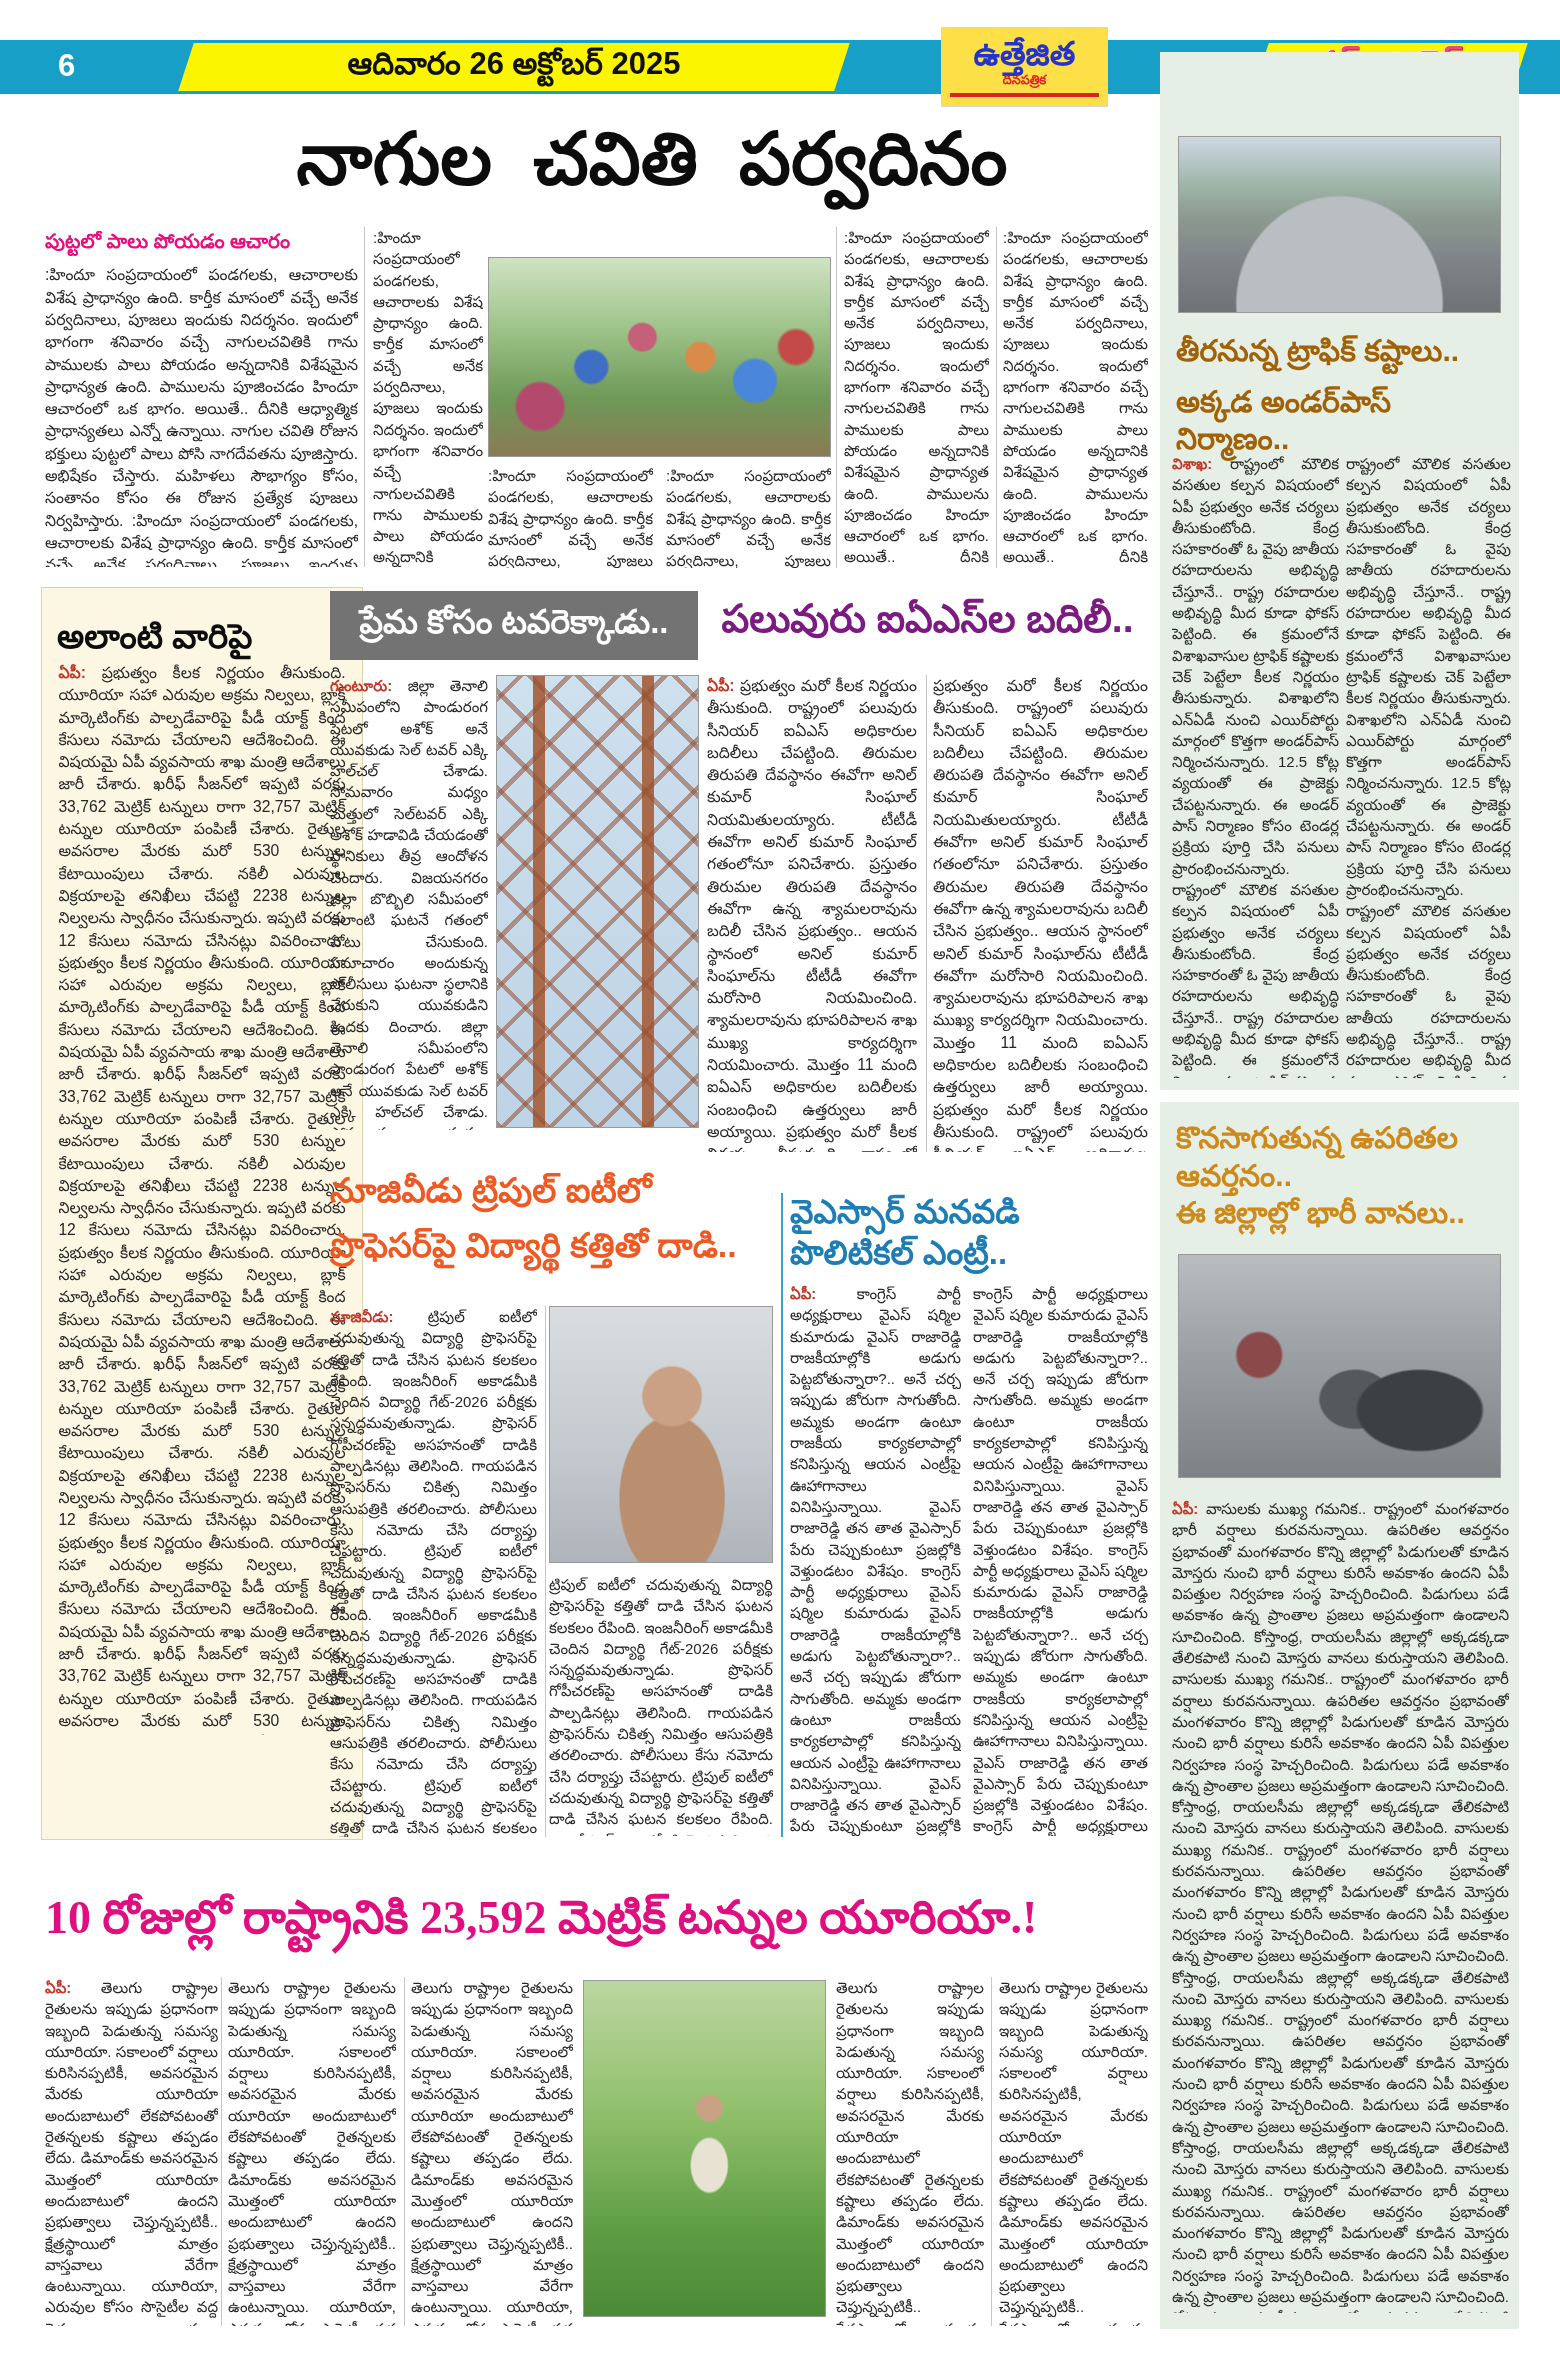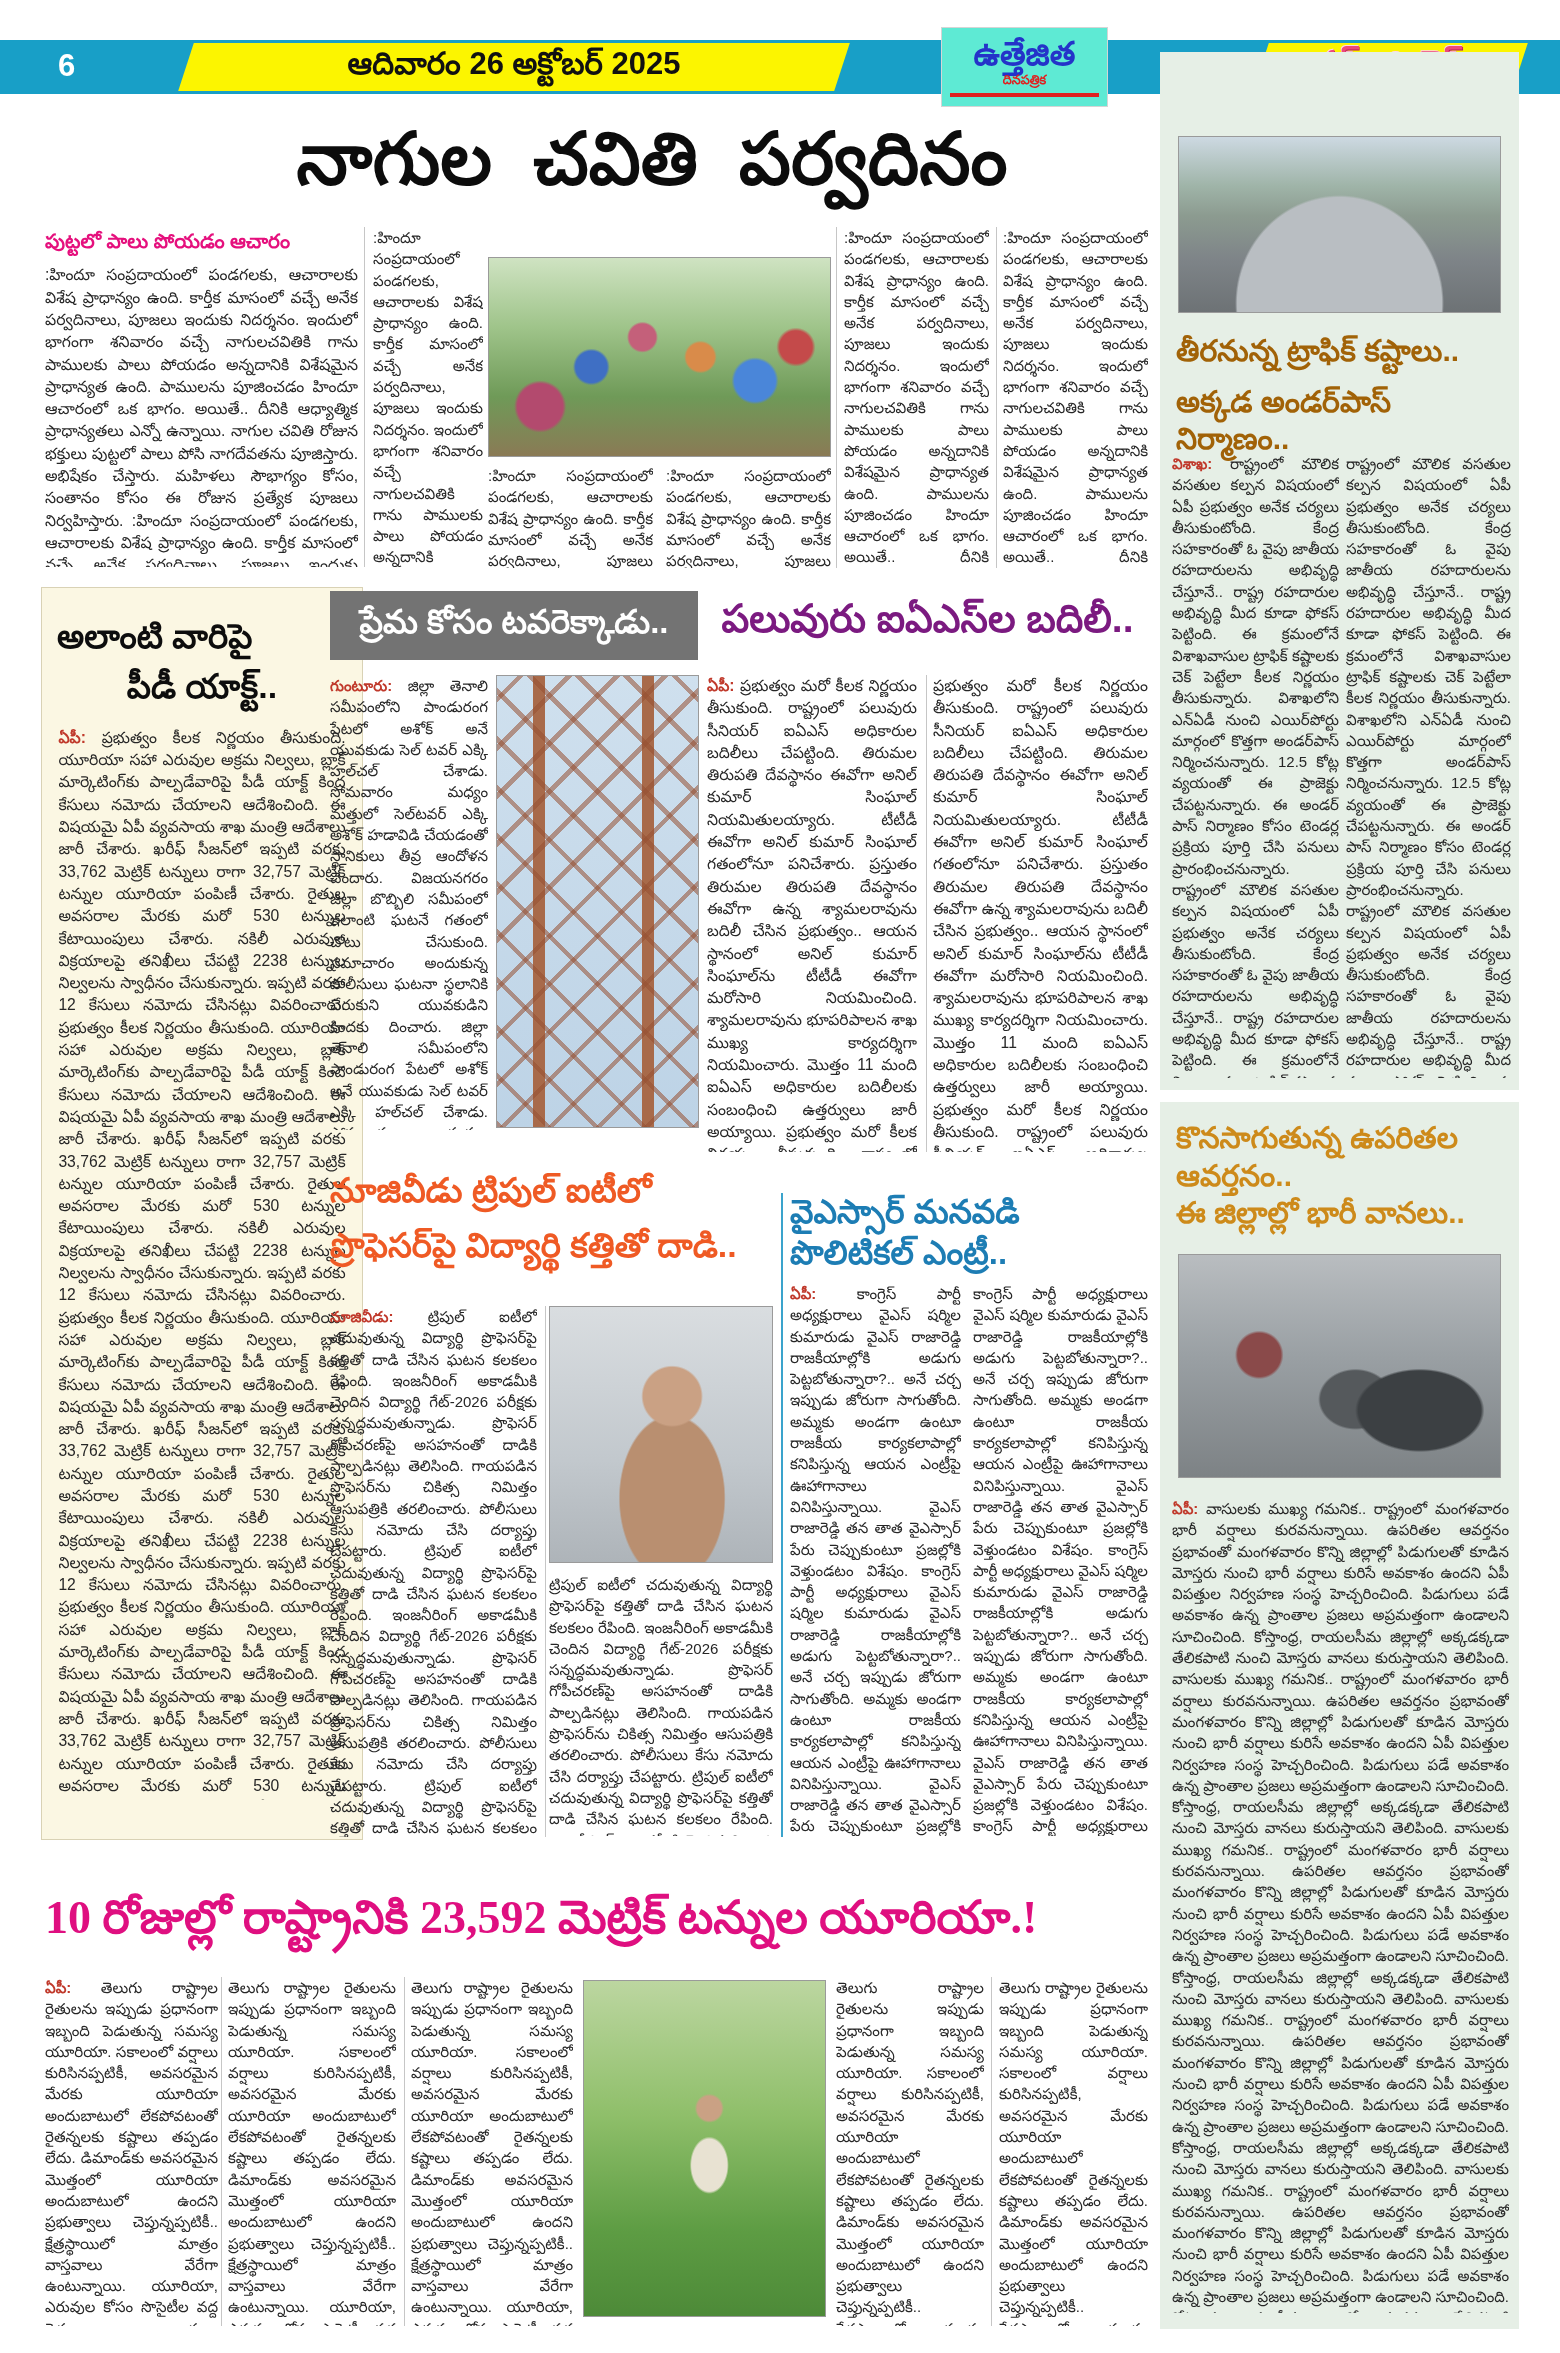--- a/index.html
+++ b/index.html
@@ -9,21 +9,21 @@
   
   .topbar{left:0;top:40px;width:1561px;height:54px;background:#189fc7;}
   .pagenum{left:58px;top:48px;font-size:31px;font-weight:bold;color:#fff;}
   .banner{top:43px;height:48px;background:#fcf500;transform:skewX(-18deg);}
   .banner-inner{transform:skewX(18deg);width:100%;height:100%;display:flex;align-items:center;justify-content:center;}
   .datebanner{left:186px;width:656px;}
   .datebanner .banner-inner{font-size:31px;font-weight:bold;color:#111;}
   .sectionbanner{left:1261px;width:259px;}
   .sectionbanner .banner-inner{font-size:34px;font-weight:bold;color:#ec4a7c;
       text-shadow:0.7px 0.7px 0 #b4135a, -0.7px -0.7px 0 #ffd7e6;}
-  .logo{left:941px;top:27px;width:165px;height:78px;background:#5eead4;border:0.7px solid #d5d5d5;
+  .logo{left:941px;top:27px;width:165px;height:78px;background:#fde047;border:0.7px solid #d5d5d5;
         display:flex;flex-direction:column;align-items:center;justify-content:center;}
   .logo .m1{font-size:33px;font-weight:bold;color:#2433c9;line-height:1;}
   .logo .m2{font-size:12.7px;font-weight:bold;color:#e02020;margin-top:3px;}
   .logo .bar{width:90%;height:3.7px;background:#e02020;margin-top:3px;}
   
   .mainhl{left:149px;top:119px;width:1006px;text-align:center;font-size:73px;font-weight:bold;
           color:#0c0c0c;word-spacing:21px;line-height:1.1;}
   .hl2{font-weight:bold;line-height:1.25;}
   
   .col{overflow:hidden;font-size:15.7px;line-height:1.42;text-align:justify;color:#262626;}
@@ -109,21 +109,20 @@
   <div class="abs col small" style="left:844px;top:227px;width:145px;height:341px;">
     <span>:హిందూ సంప్రదాయంలో పండగలకు, ఆచారాలకు విశేష ప్రాధాన్యం ఉంది. కార్తీక మాసంలో వచ్చే అనేక పర్వదినాలు, పూజలు ఇందుకు నిదర్శనం. ఇందులో భాగంగా శనివారం వచ్చే నాగులచవితికి గాను పాములకు పాలు పోయడం అన్నదానికి విశేషమైన ప్రాధాన్యత ఉంది. పాములను పూజించడం హిందూ ఆచారంలో ఒక భాగం. అయితే.. దీనికి ఆధ్యాత్మిక ప్రాధాన్యతలు ఎన్నో ఉన్నాయి. నాగుల చవితి రోజున భక్తులు పుట్టలో పాలు పోసి నాగదేవతను పూజిస్తారు. అభిషేకం చేస్తారు. మహిళలు సౌభాగ్యం కోసం, సంతానం కోసం ఈ రోజున ప్రత్యేక పూజలు నిర్వహిస్తారు. :హిందూ సంప్రదాయంలో పండగలకు, ఆచారాలకు విశేష ప్రాధాన్యం ఉంది. కార్తీక మాసంలో వచ్చే అనేక పర్వదినాలు, పూజలు ఇందుకు నిదర్శనం. ఇందులో భాగంగా శనివారం వచ్చే నాగులచవితికి గాను పాములకు పాలు పోయడం అన్నదానికి విశేషమైన ప్రాధాన్యత ఉంది. పాములను పూజించడం హిందూ ఆచారంలో ఒక భాగం. అయితే.. దీనికి ఆధ్యాత్మిక ప్రాధాన్యతలు ఎన్నో ఉన్నాయి. నాగుల చవితి రోజున భక్తులు పుట్టలో పాలు పోసి నాగదేవతను పూజిస్తారు. అభిషేకం చేస్తారు. మహిళలు సౌభాగ్యం కోసం, సంతానం కోసం ఈ రోజున ప్రత్యేక పూజలు నిర్వహిస్తారు.</span>
   </div>
   <div class="abs vrule" style="left:996px;top:227px;height:341px;"></div>
   <div class="abs col small" style="left:1003px;top:227px;width:145px;height:341px;">
     <span>:హిందూ సంప్రదాయంలో పండగలకు, ఆచారాలకు విశేష ప్రాధాన్యం ఉంది. కార్తీక మాసంలో వచ్చే అనేక పర్వదినాలు, పూజలు ఇందుకు నిదర్శనం. ఇందులో భాగంగా శనివారం వచ్చే నాగులచవితికి గాను పాములకు పాలు పోయడం అన్నదానికి విశేషమైన ప్రాధాన్యత ఉంది. పాములను పూజించడం హిందూ ఆచారంలో ఒక భాగం. అయితే.. దీనికి ఆధ్యాత్మిక ప్రాధాన్యతలు ఎన్నో ఉన్నాయి. నాగుల చవితి రోజున భక్తులు పుట్టలో పాలు పోసి నాగదేవతను పూజిస్తారు. అభిషేకం చేస్తారు. మహిళలు సౌభాగ్యం కోసం, సంతానం కోసం ఈ రోజున ప్రత్యేక పూజలు నిర్వహిస్తారు. :హిందూ సంప్రదాయంలో పండగలకు, ఆచారాలకు విశేష ప్రాధాన్యం ఉంది. కార్తీక మాసంలో వచ్చే అనేక పర్వదినాలు, పూజలు ఇందుకు నిదర్శనం. ఇందులో భాగంగా శనివారం వచ్చే నాగులచవితికి గాను పాములకు పాలు పోయడం అన్నదానికి విశేషమైన ప్రాధాన్యత ఉంది. పాములను పూజించడం హిందూ ఆచారంలో ఒక భాగం. అయితే.. దీనికి ఆధ్యాత్మిక ప్రాధాన్యతలు ఎన్నో ఉన్నాయి. నాగుల చవితి రోజున భక్తులు పుట్టలో పాలు పోసి నాగదేవతను పూజిస్తారు. అభిషేకం చేస్తారు. మహిళలు సౌభాగ్యం కోసం, సంతానం కోసం ఈ రోజున ప్రత్యేక పూజలు నిర్వహిస్తారు.</span>
   </div>
 
   <div class="abs creambox" style="left:41px;top:587px;width:320px;height:1251px;">
     <div class="hl2" style="text-align:left;font-size:34px;padding:27px 15px 4.5px;color:#0d0d0d;">అలాంటి వారిపై</div>
-    <div class="hl2" style="text-align:center;font-size:34px;padding:3px 15px 19.4px;color:#0d0d0d;">పీడీ యాక్ట్..</div>
     <div class="col" style="padding:0 16.4px;height:1073px;">
       <span class="dl">ఏపీ:</span>
       <span>ప్రభుత్వం కీలక నిర్ణయం తీసుకుంది. యూరియా సహా ఎరువుల అక్రమ నిల్వలు, బ్లాక్ మార్కెటింగ్‌కు పాల్పడేవారిపై పీడీ యాక్ట్ కింద కేసులు నమోదు చేయాలని ఆదేశించింది. ఈ విషయమై ఏపీ వ్యవసాయ శాఖ మంత్రి ఆదేశాలు జారీ చేశారు. ఖరీఫ్ సీజన్‌లో ఇప్పటి వరకు 33,762 మెట్రిక్ టన్నులు రాగా 32,757 మెట్రిక్ టన్నుల యూరియా పంపిణీ చేశారు. రైతుల అవసరాల మేరకు మరో 530 టన్నుల కేటాయింపులు చేశారు. నకిలీ ఎరువుల విక్రయాలపై తనిఖీలు చేపట్టి 2238 టన్నుల నిల్వలను స్వాధీనం చేసుకున్నారు. ఇప్పటి వరకు 12 కేసులు నమోదు చేసినట్లు వివరించారు. ప్రభుత్వం కీలక నిర్ణయం తీసుకుంది. యూరియా సహా ఎరువుల అక్రమ నిల్వలు, బ్లాక్ మార్కెటింగ్‌కు పాల్పడేవారిపై పీడీ యాక్ట్ కింద కేసులు నమోదు చేయాలని ఆదేశించింది. ఈ విషయమై ఏపీ వ్యవసాయ శాఖ మంత్రి ఆదేశాలు జారీ చేశారు. ఖరీఫ్ సీజన్‌లో ఇప్పటి వరకు 33,762 మెట్రిక్ టన్నులు రాగా 32,757 మెట్రిక్ టన్నుల యూరియా పంపిణీ చేశారు. రైతుల అవసరాల మేరకు మరో 530 టన్నుల కేటాయింపులు చేశారు. నకిలీ ఎరువుల విక్రయాలపై తనిఖీలు చేపట్టి 2238 టన్నుల నిల్వలను స్వాధీనం చేసుకున్నారు. ఇప్పటి వరకు 12 కేసులు నమోదు చేసినట్లు వివరించారు. ప్రభుత్వం కీలక నిర్ణయం తీసుకుంది. యూరియా సహా ఎరువుల అక్రమ నిల్వలు, బ్లాక్ మార్కెటింగ్‌కు పాల్పడేవారిపై పీడీ యాక్ట్ కింద కేసులు నమోదు చేయాలని ఆదేశించింది. ఈ విషయమై ఏపీ వ్యవసాయ శాఖ మంత్రి ఆదేశాలు జారీ చేశారు. ఖరీఫ్ సీజన్‌లో ఇప్పటి వరకు 33,762 మెట్రిక్ టన్నులు రాగా 32,757 మెట్రిక్ టన్నుల యూరియా పంపిణీ చేశారు. రైతుల అవసరాల మేరకు మరో 530 టన్నుల కేటాయింపులు చేశారు. నకిలీ ఎరువుల విక్రయాలపై తనిఖీలు చేపట్టి 2238 టన్నుల నిల్వలను స్వాధీనం చేసుకున్నారు. ఇప్పటి వరకు 12 కేసులు నమోదు చేసినట్లు వివరించారు. ప్రభుత్వం కీలక నిర్ణయం తీసుకుంది. యూరియా సహా ఎరువుల అక్రమ నిల్వలు, బ్లాక్ మార్కెటింగ్‌కు పాల్పడేవారిపై పీడీ యాక్ట్ కింద కేసులు నమోదు చేయాలని ఆదేశించింది. ఈ విషయమై ఏపీ వ్యవసాయ శాఖ మంత్రి ఆదేశాలు జారీ చేశారు. ఖరీఫ్ సీజన్‌లో ఇప్పటి వరకు 33,762 మెట్రిక్ టన్నులు రాగా 32,757 మెట్రిక్ టన్నుల యూరియా పంపిణీ చేశారు. రైతుల అవసరాల మేరకు మరో 530 టన్నుల కేటాయింపులు చేశారు. నకిలీ ఎరువుల విక్రయాలపై తనిఖీలు చేపట్టి 2238 టన్నుల నిల్వలను స్వాధీనం చేసుకున్నారు. ఇప్పటి వరకు 12 కేసులు నమోదు చేసినట్లు వివరించారు. ప్రభుత్వం కీలక నిర్ణయం తీసుకుంది. యూరియా సహా ఎరువుల అక్రమ నిల్వలు, బ్లాక్ మార్కెటింగ్‌కు పాల్పడేవారిపై పీడీ యాక్ట్ కింద కేసులు నమోదు చేయాలని ఆదేశించింది. ఈ విషయమై ఏపీ వ్యవసాయ శాఖ మంత్రి ఆదేశాలు జారీ చేశారు. ఖరీఫ్ సీజన్‌లో ఇప్పటి వరకు 33,762 మెట్రిక్ టన్నులు రాగా 32,757 మెట్రిక్ టన్నుల యూరియా పంపిణీ చేశారు. రైతుల అవసరాల మేరకు మరో 530 టన్నుల కేటాయింపులు చేశారు. నకిలీ ఎరువుల విక్రయాలపై తనిఖీలు చేపట్టి 2238 టన్నుల నిల్వలను స్వాధీనం చేసుకున్నారు. ఇప్పటి వరకు 12 కేసులు నమోదు చేసినట్లు వివరించారు. ప్రభుత్వం కీలక నిర్ణయం తీసుకుంది. యూరియా సహా ఎరువుల అక్రమ నిల్వలు, బ్లాక్ మార్కెటింగ్‌కు పాల్పడేవారిపై పీడీ యాక్ట్ కింద కేసులు నమోదు చేయాలని ఆదేశించింది. ఈ విషయమై ఏపీ వ్యవసాయ శాఖ మంత్రి ఆదేశాలు జారీ చేశారు. ఖరీఫ్ సీజన్‌లో ఇప్పటి వరకు 33,762 మెట్రిక్ టన్నులు రాగా 32,757 మెట్రిక్ టన్నుల యూరియా పంపిణీ చేశారు. రైతుల అవసరాల మేరకు మరో 530 టన్నుల కేటాయింపులు చేశారు. నకిలీ ఎరువుల విక్రయాలపై తనిఖీలు చేపట్టి 2238 టన్నుల నిల్వలను స్వాధీనం చేసుకున్నారు. ఇప్పటి వరకు 12 కేసులు నమోదు చేసినట్లు వివరించారు.</span>
     </div>
   </div>
 
   <div class="abs greenhl" style="left:330px;top:591px;width:368px;height:69px;">ప్రేమ కోసం టవరెక్కాడు..</div>
   <div class="abs col small" style="left:330px;top:675px;width:158px;height:455px;">
     <span class="dl">గుంటూరు:</span>
     <span>జిల్లా తెనాలి సమీపంలోని పాండురంగ పేటలో అశోక్ అనే యువకుడు సెల్ టవర్ ఎక్కి హల్‌చల్ చేశాడు. సోమవారం మధ్యం మత్తులో సెల్‌టవర్ ఎక్కి అశోక్ హడావిడి చేయడంతో స్థానికులు తీవ్ర ఆందోళన చెందారు. విజయనగరం జిల్లా బొబ్బిలి సమీపంలో ఇలాంటి ఘటనే గతంలో చోటు చేసుకుంది. సమాచారం అందుకున్న పోలీసులు ఘటనా స్థలానికి చేరుకుని యువకుడిని కిందకు దించారు. జిల్లా తెనాలి సమీపంలోని పాండురంగ పేటలో అశోక్ అనే యువకుడు సెల్ టవర్ ఎక్కి హల్‌చల్ చేశాడు. సోమవారం మధ్యం మత్తులో సెల్‌టవర్ ఎక్కి అశోక్ హడావిడి చేయడంతో స్థానికులు తీవ్ర ఆందోళన చెందారు. విజయనగరం జిల్లా బొబ్బిలి సమీపంలో ఇలాంటి ఘటనే గతంలో చోటు చేసుకుంది. సమాచారం అందుకున్న పోలీసులు ఘటనా స్థలానికి చేరుకుని యువకుడిని కిందకు దించారు.</span>

